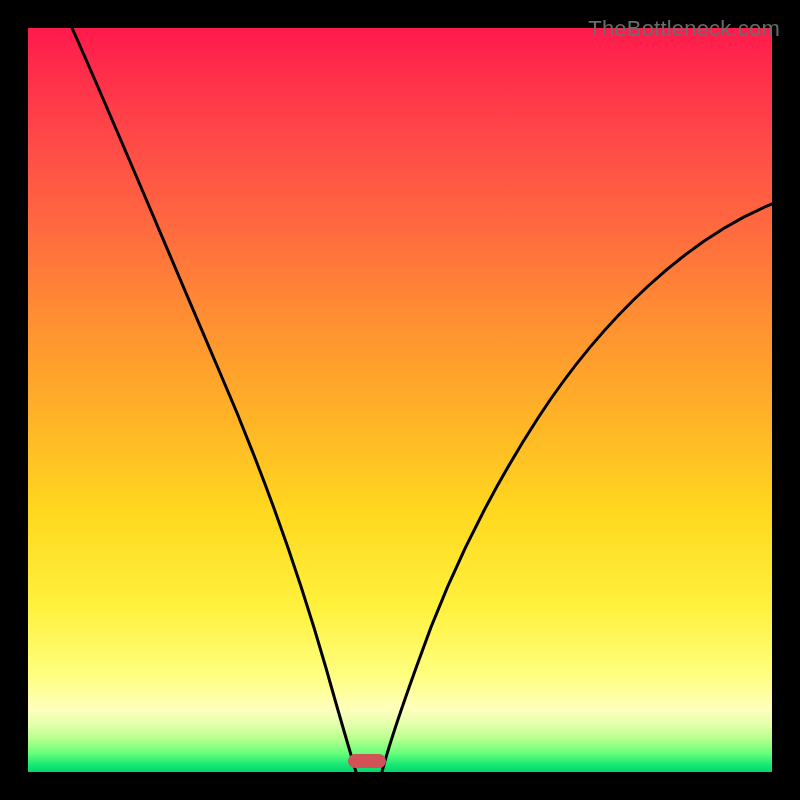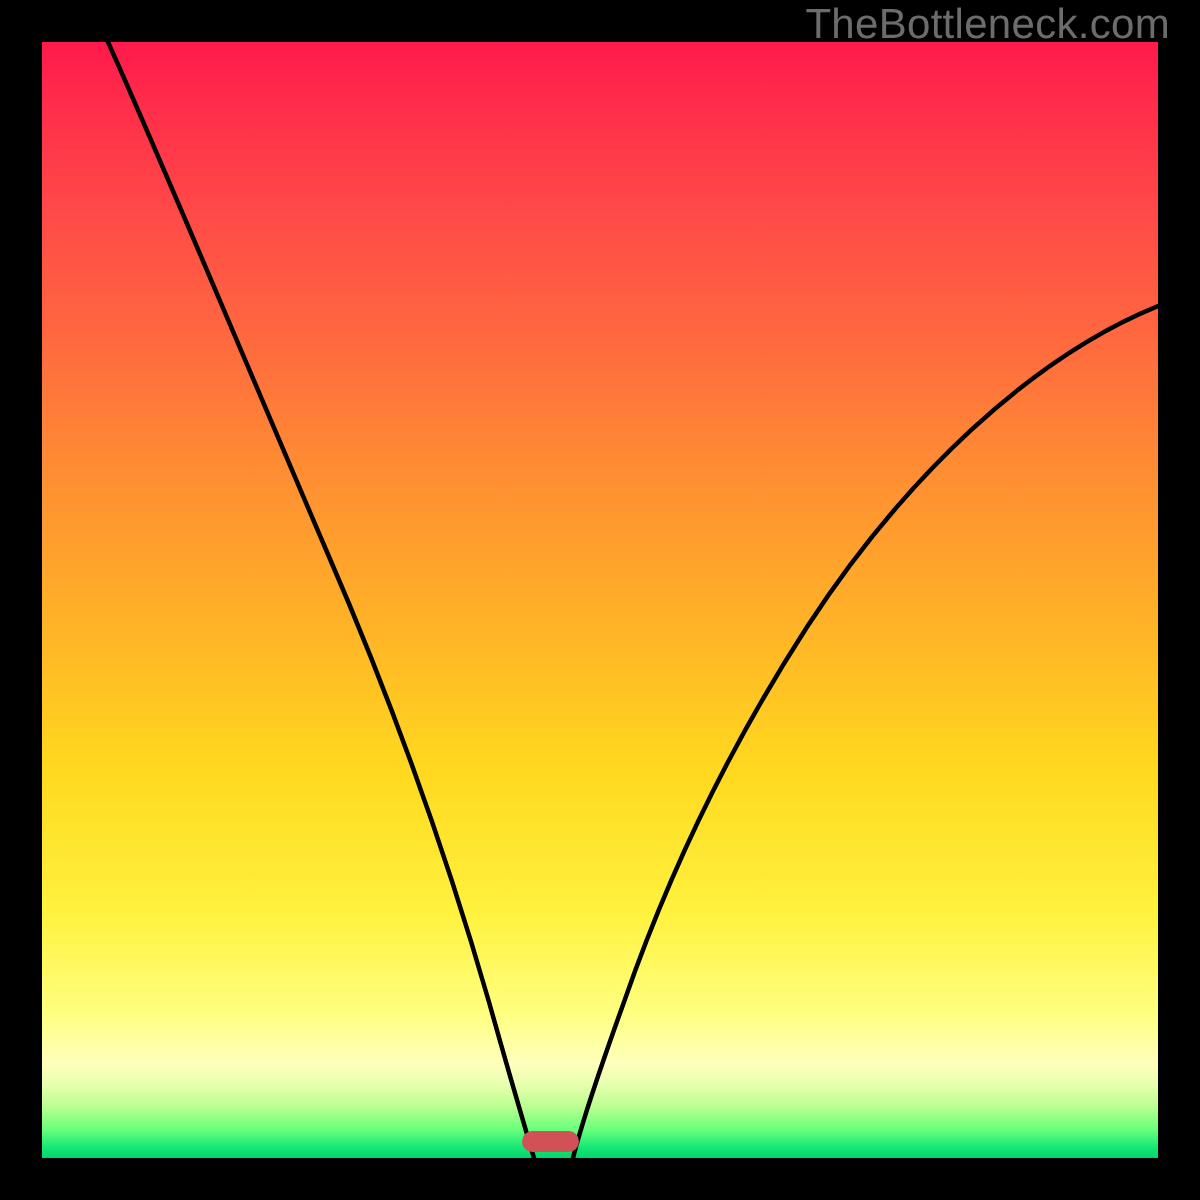--- a/index.html
+++ b/index.html
@@ -60,24 +60,24 @@
   }
   .marker {
     position: absolute;
     width: 38px;
     height: 14px;
     border-radius: 7px;
     background: #d15156;
   }
   .watermark {
     position: absolute;
-    top: 0;
+    top: 16px;
     right: 20px;
     color: #6c6c6c;
-    font-size: 28px;
+    font-size: 22px;
     font-weight: 500;
     letter-spacing: 0.2px;
   }
 </style>
 </head>
 <body>
 
 <div class="frame">
   <div class="plot">
     <div class="plot-gradient"></div>

